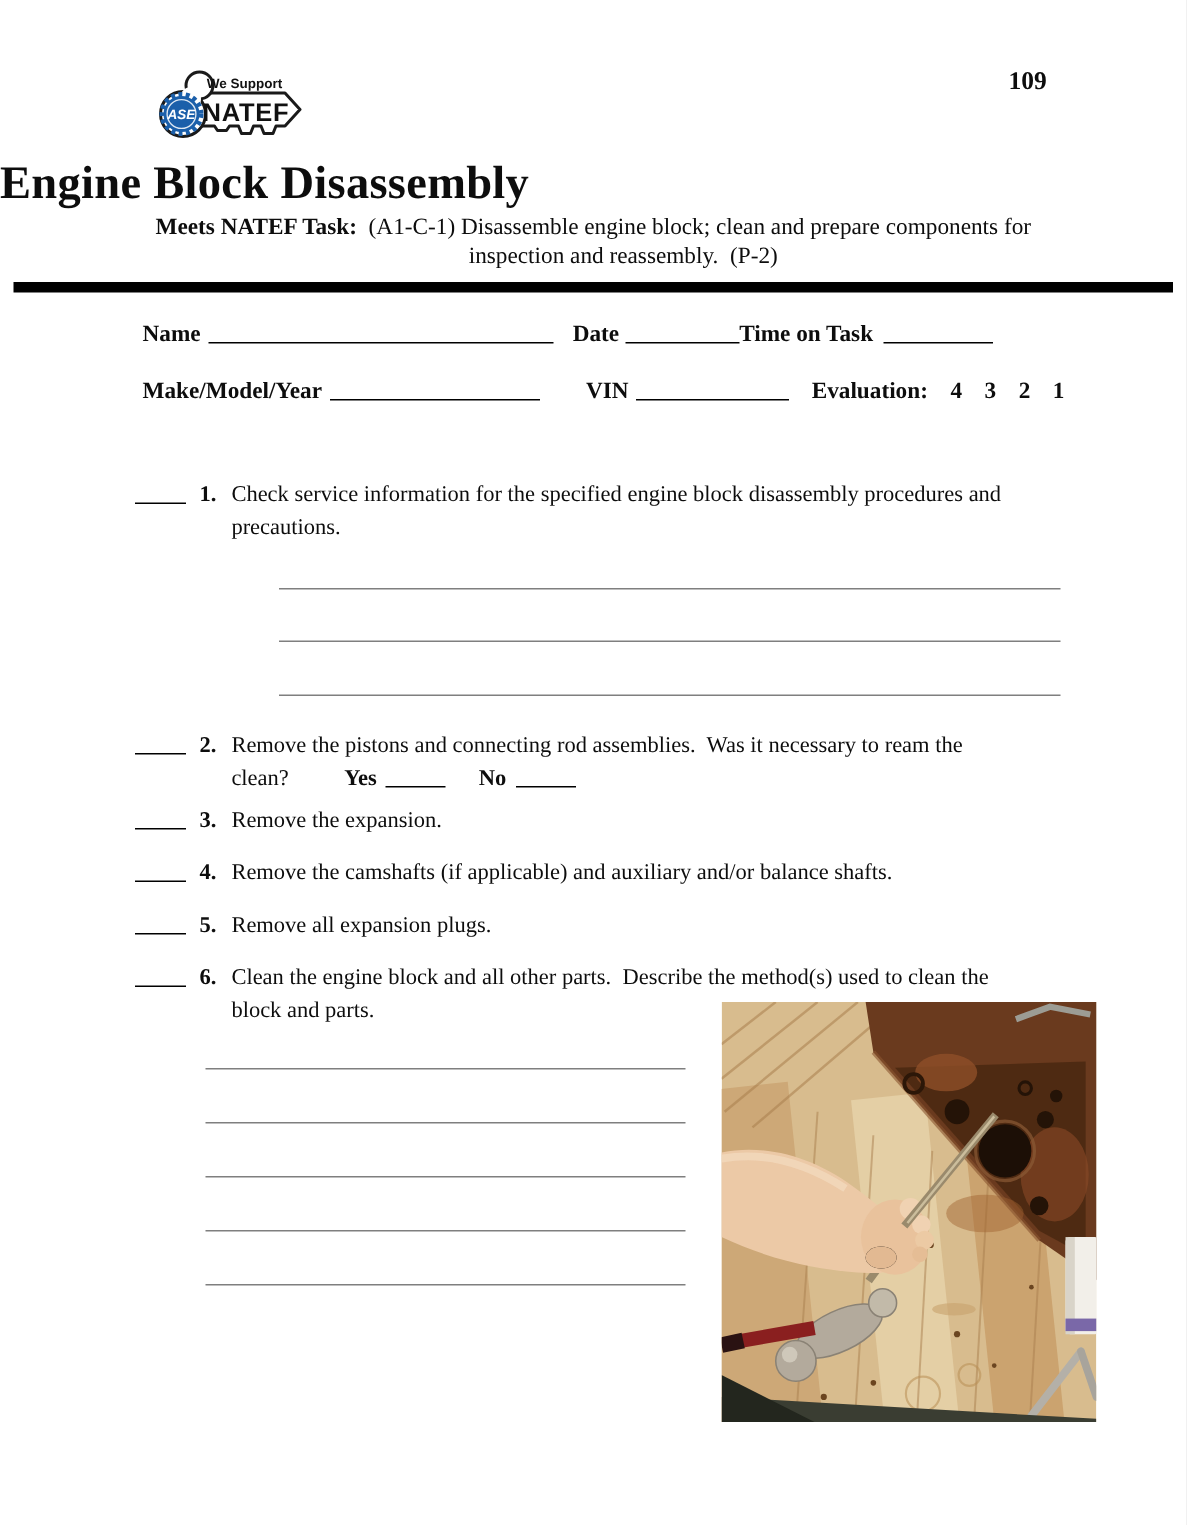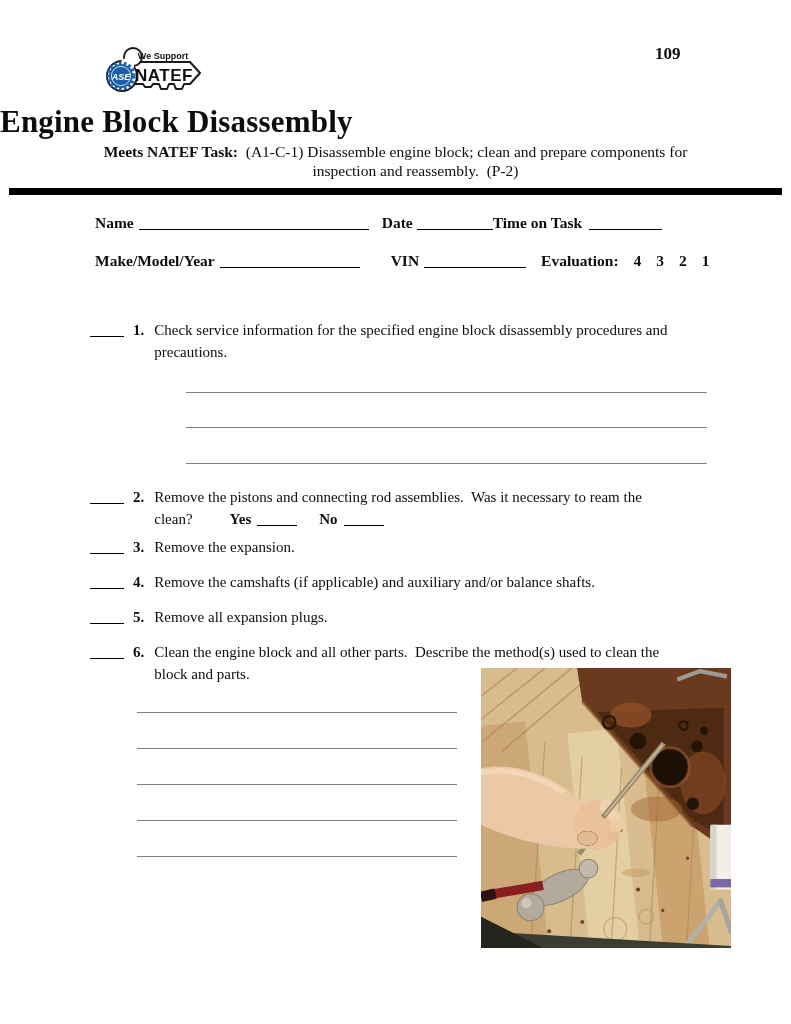--- a/index.html
+++ b/index.html
@@ -1,20 +1,20 @@
 <!DOCTYPE html>
 <html><head>
 <meta charset="utf-8">
 <style>
   html,body{margin:0;padding:0;background:#e8e8e8;}
   .page{position:relative;width:791px;height:1024px;background:#ffffff;margin:0 auto;
         font-family:"Liberation Serif", serif;color:#0d0d0d;overflow:hidden;}
   
   .logo{position:absolute;left:100px;top:44px;width:110px;height:58px;}
-  .page-num{position:absolute;left:655px;top:44px;width:60px;
+  .page-num{position:absolute;left:655px;top:44px;width:60px;text-align:center;
             font-size:17px;font-weight:bold;}
   .title{position:absolute;left:0;top:104px;width:100%;text-align:left;margin:0;
          font-size:31px;font-weight:bold;letter-spacing:.2px;}
   .subtitle{position:absolute;left:0;width:100%;text-align:center;font-size:15.5px;white-space:pre;}
   .sub1{top:143px;}
   .sub2{top:162px;padding-left:20px;}
   .rule{position:absolute;left:9px;top:188px;width:773px;height:7px;background:#000;}
   
   .frow{position:absolute;left:95px;display:flex;align-items:baseline;font-size:15.5px;}
   .frow b{font-weight:bold;white-space:pre;}

